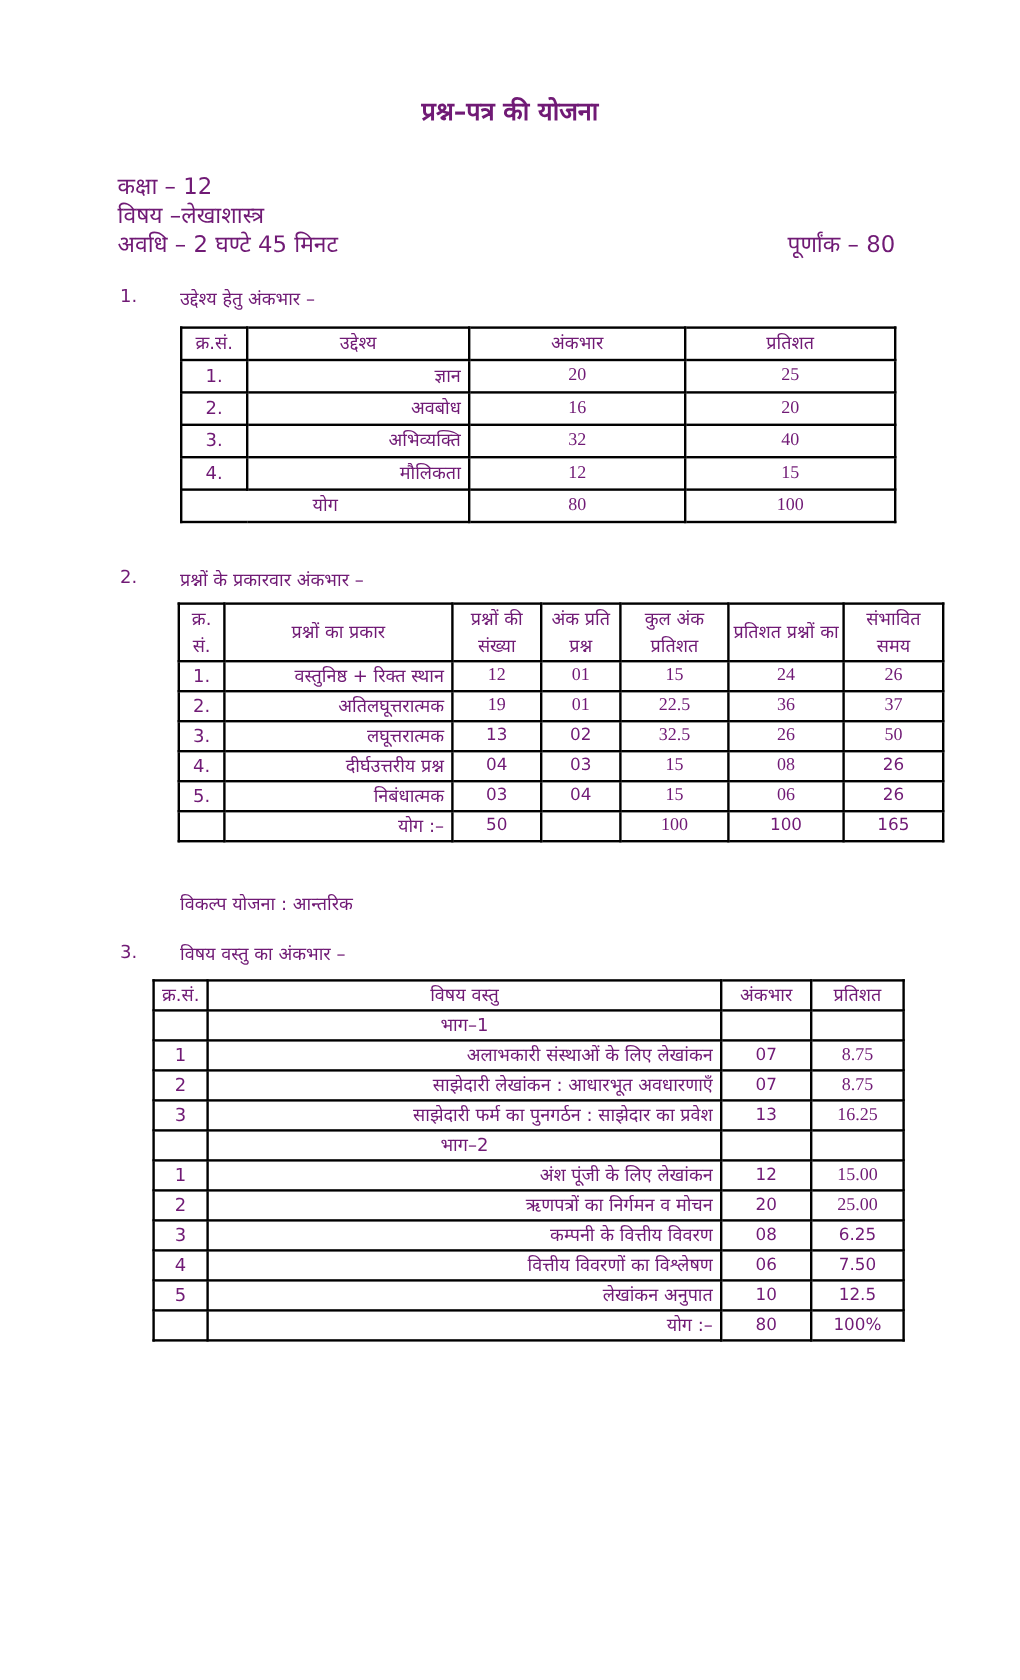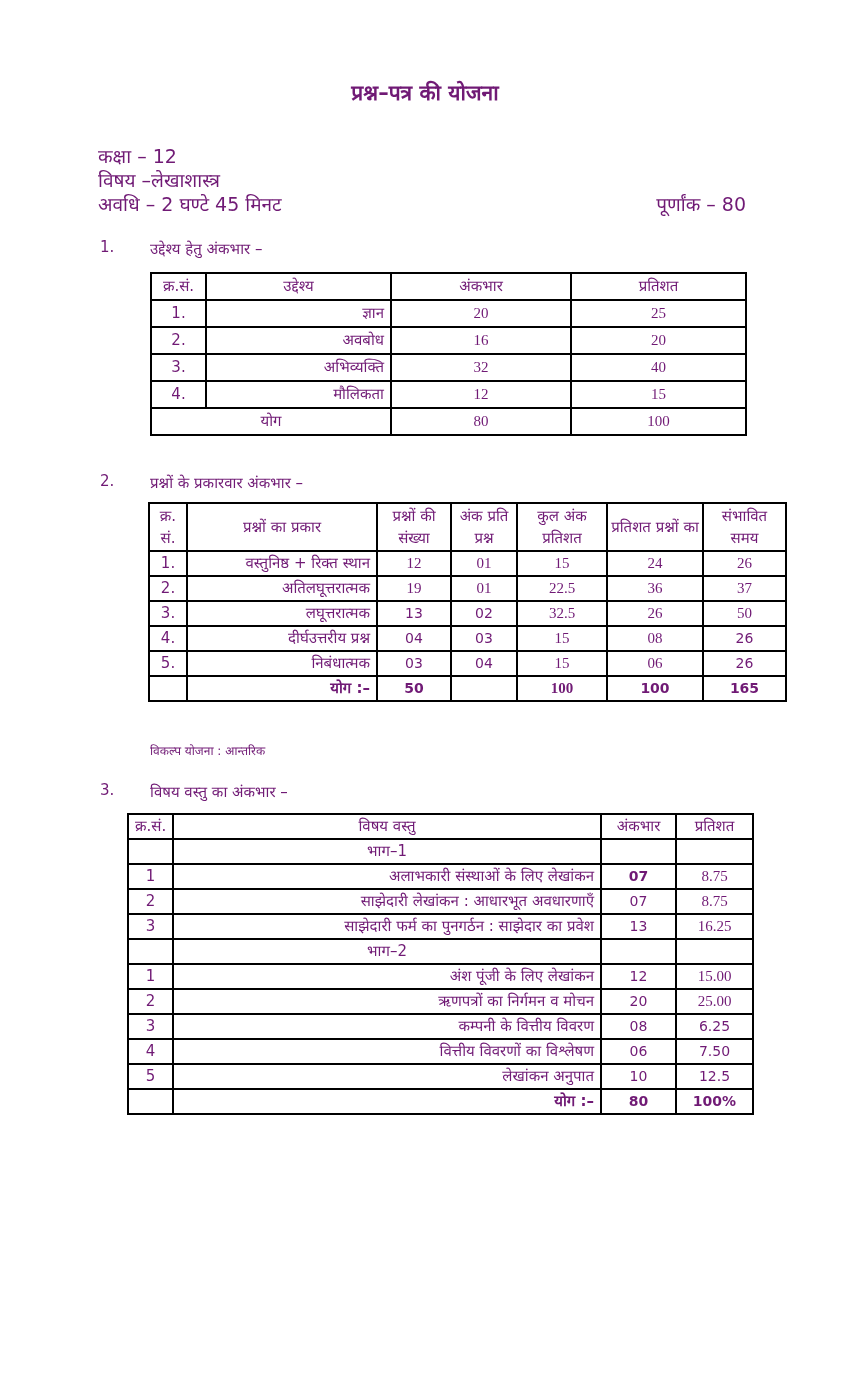--- a/index.html
+++ b/index.html
@@ -32,21 +32,21 @@
   .section-heading {
     display: flex;
     font-size: 15px;
   }
   .section-heading .sec-num { width: 50px; margin-left: 100px; }
   #sec1 { margin-top: 22px; }
   #sec2 { margin-top: 36px; }
   #sec3 { margin-top: 22px; }
   .note {
     margin: 40px 0 0 150px;
-    font-size: 12px;
+    font-size: 15px;
   }
   table {
     border-collapse: collapse;
     table-layout: fixed;
     font-size: 15px;
   }
   th, td {
     border: 2px solid #000;
     padding: 1px 6px;
     font-weight: normal;
@@ -59,21 +59,21 @@
   .t1 td, .t1 th { height: 27px; }
   .t2 { margin: 10px 0 0 148px; width: 637px; }
   .t2 th { height: 48px; line-height: 22px; padding: 1px 3px; }
   .t2 td { height: 22px; }
   .t3 { margin: 12px 0 0 127px; width: 625px; }
   .t3 td, .t3 th { height: 23px; }
   .cell-left  { text-align: right; }
   .cell-right { text-align: right; }
   .num-serif { font-family: "Liberation Serif", serif; font-size: 15px; }
   .num-sans  { font-family: "DejaVu Sans", sans-serif; font-size: 14px; }
-  .bold { font-weight: bold; }
+  .bold { font-weight: normal; }
 </style>
 </head>
 <body>
 
 <div class="page">
 
   <div class="doc-title">प्रश्न–पत्र की योजना</div>
 
   <div class="meta">
     <div>कक्षा – 12</div>

